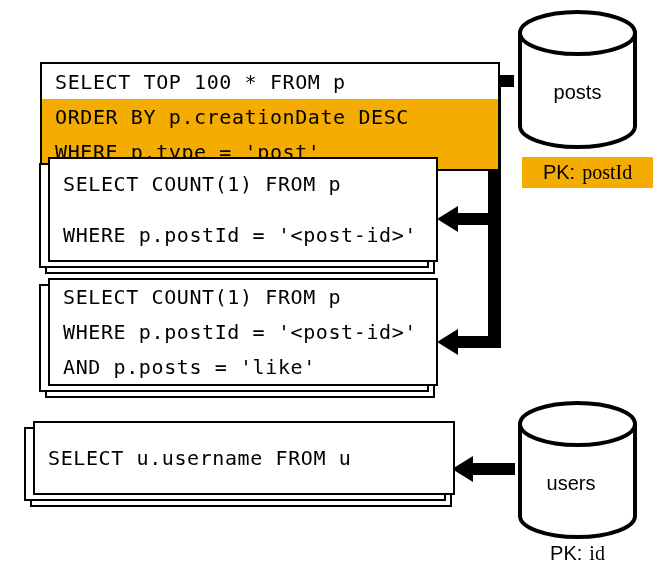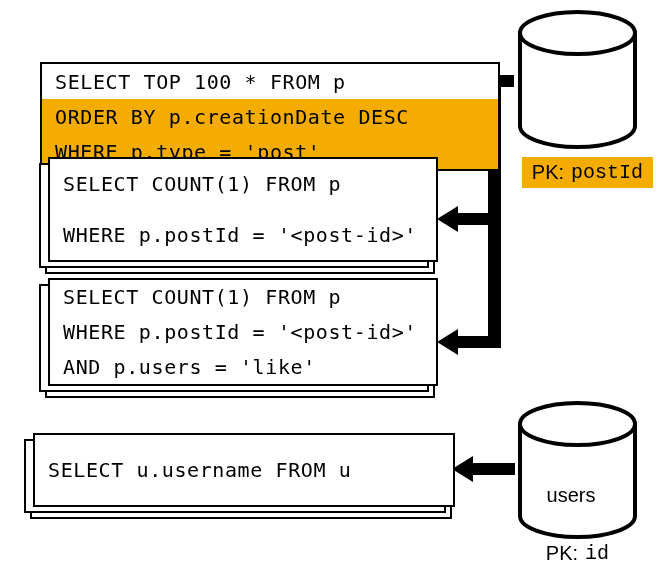--- a/index.html
+++ b/index.html
@@ -60,21 +60,21 @@
   .pk {
     position: absolute;
     display: flex;
     align-items: center;
     justify-content: center;
     font-size: 20px;
     color: #000;
     z-index: 2;
   }
   .pk .pk-prefix { font-family: "Liberation Sans", sans-serif; margin-right: 7px; }
-  .pk .pk-field { font-family: Liberation Mono, monospace; }
+  .pk .pk-field { font-family: Liberation Serif, serif; }
   .pk.pk-hl { background: var(--highlight, #F5AC00); }
 </style>
 </head>
 <body>
 
 <div class="canvas">
 
   <svg class="layer" width="661" height="581" viewBox="0 0 661 581">
 
     <g>
@@ -117,33 +117,34 @@
       <div class="qline">WHERE p.postId = '&lt;post-id&gt;'</div>
     </div>
   </div>
 
   <div class="stack" style="left:33px; top:278px; width:390px; height:108px;">
     <div class="copy c2"></div>
     <div class="copy c1"></div>
     <div class="qbox main">
       <div class="qline">SELECT COUNT(1) FROM p</div>
       <div class="qline">WHERE p.postId = '&lt;post-id&gt;'</div>
-      <div class="qline">AND p.users = 'like'</div>
+      <div class="qline">AND p.posts = 'like'</div>
     </div>
   </div>
 
-  <div class="stack" style="left:18px; top:421px; width:422px; height:74px;margin-top:12px;">
+  <div class="stack" style="left:18px; top:421px; width:422px; height:74px;">
     <div class="copy c2"></div>
     <div class="copy c1"></div>
     <div class="qbox main">
       <div class="qline">SELECT u.username FROM u</div>
     </div>
   </div>
 
-  <div class="dblabel" style="left:518px; top:471px; width:106px;margin-top:12px;">users</div>
+  <div class="dblabel" style="left:518px; top:80px; width:119px;">posts</div>
+  <div class="dblabel" style="left:518px; top:471px; width:106px;">users</div>
 
   <div class="pk pk-hl" style="left:522px; top:157px; width:131px; height:31px;">
     <span class="pk-prefix">PK:</span>
       <span class="pk-field">postId</span>
   </div>
   <div class="pk" style="left:518px; top:540px; width:119px; height:26px;">
     <span class="pk-prefix">PK:</span>
       <span class="pk-field">id</span>
   </div>
 

